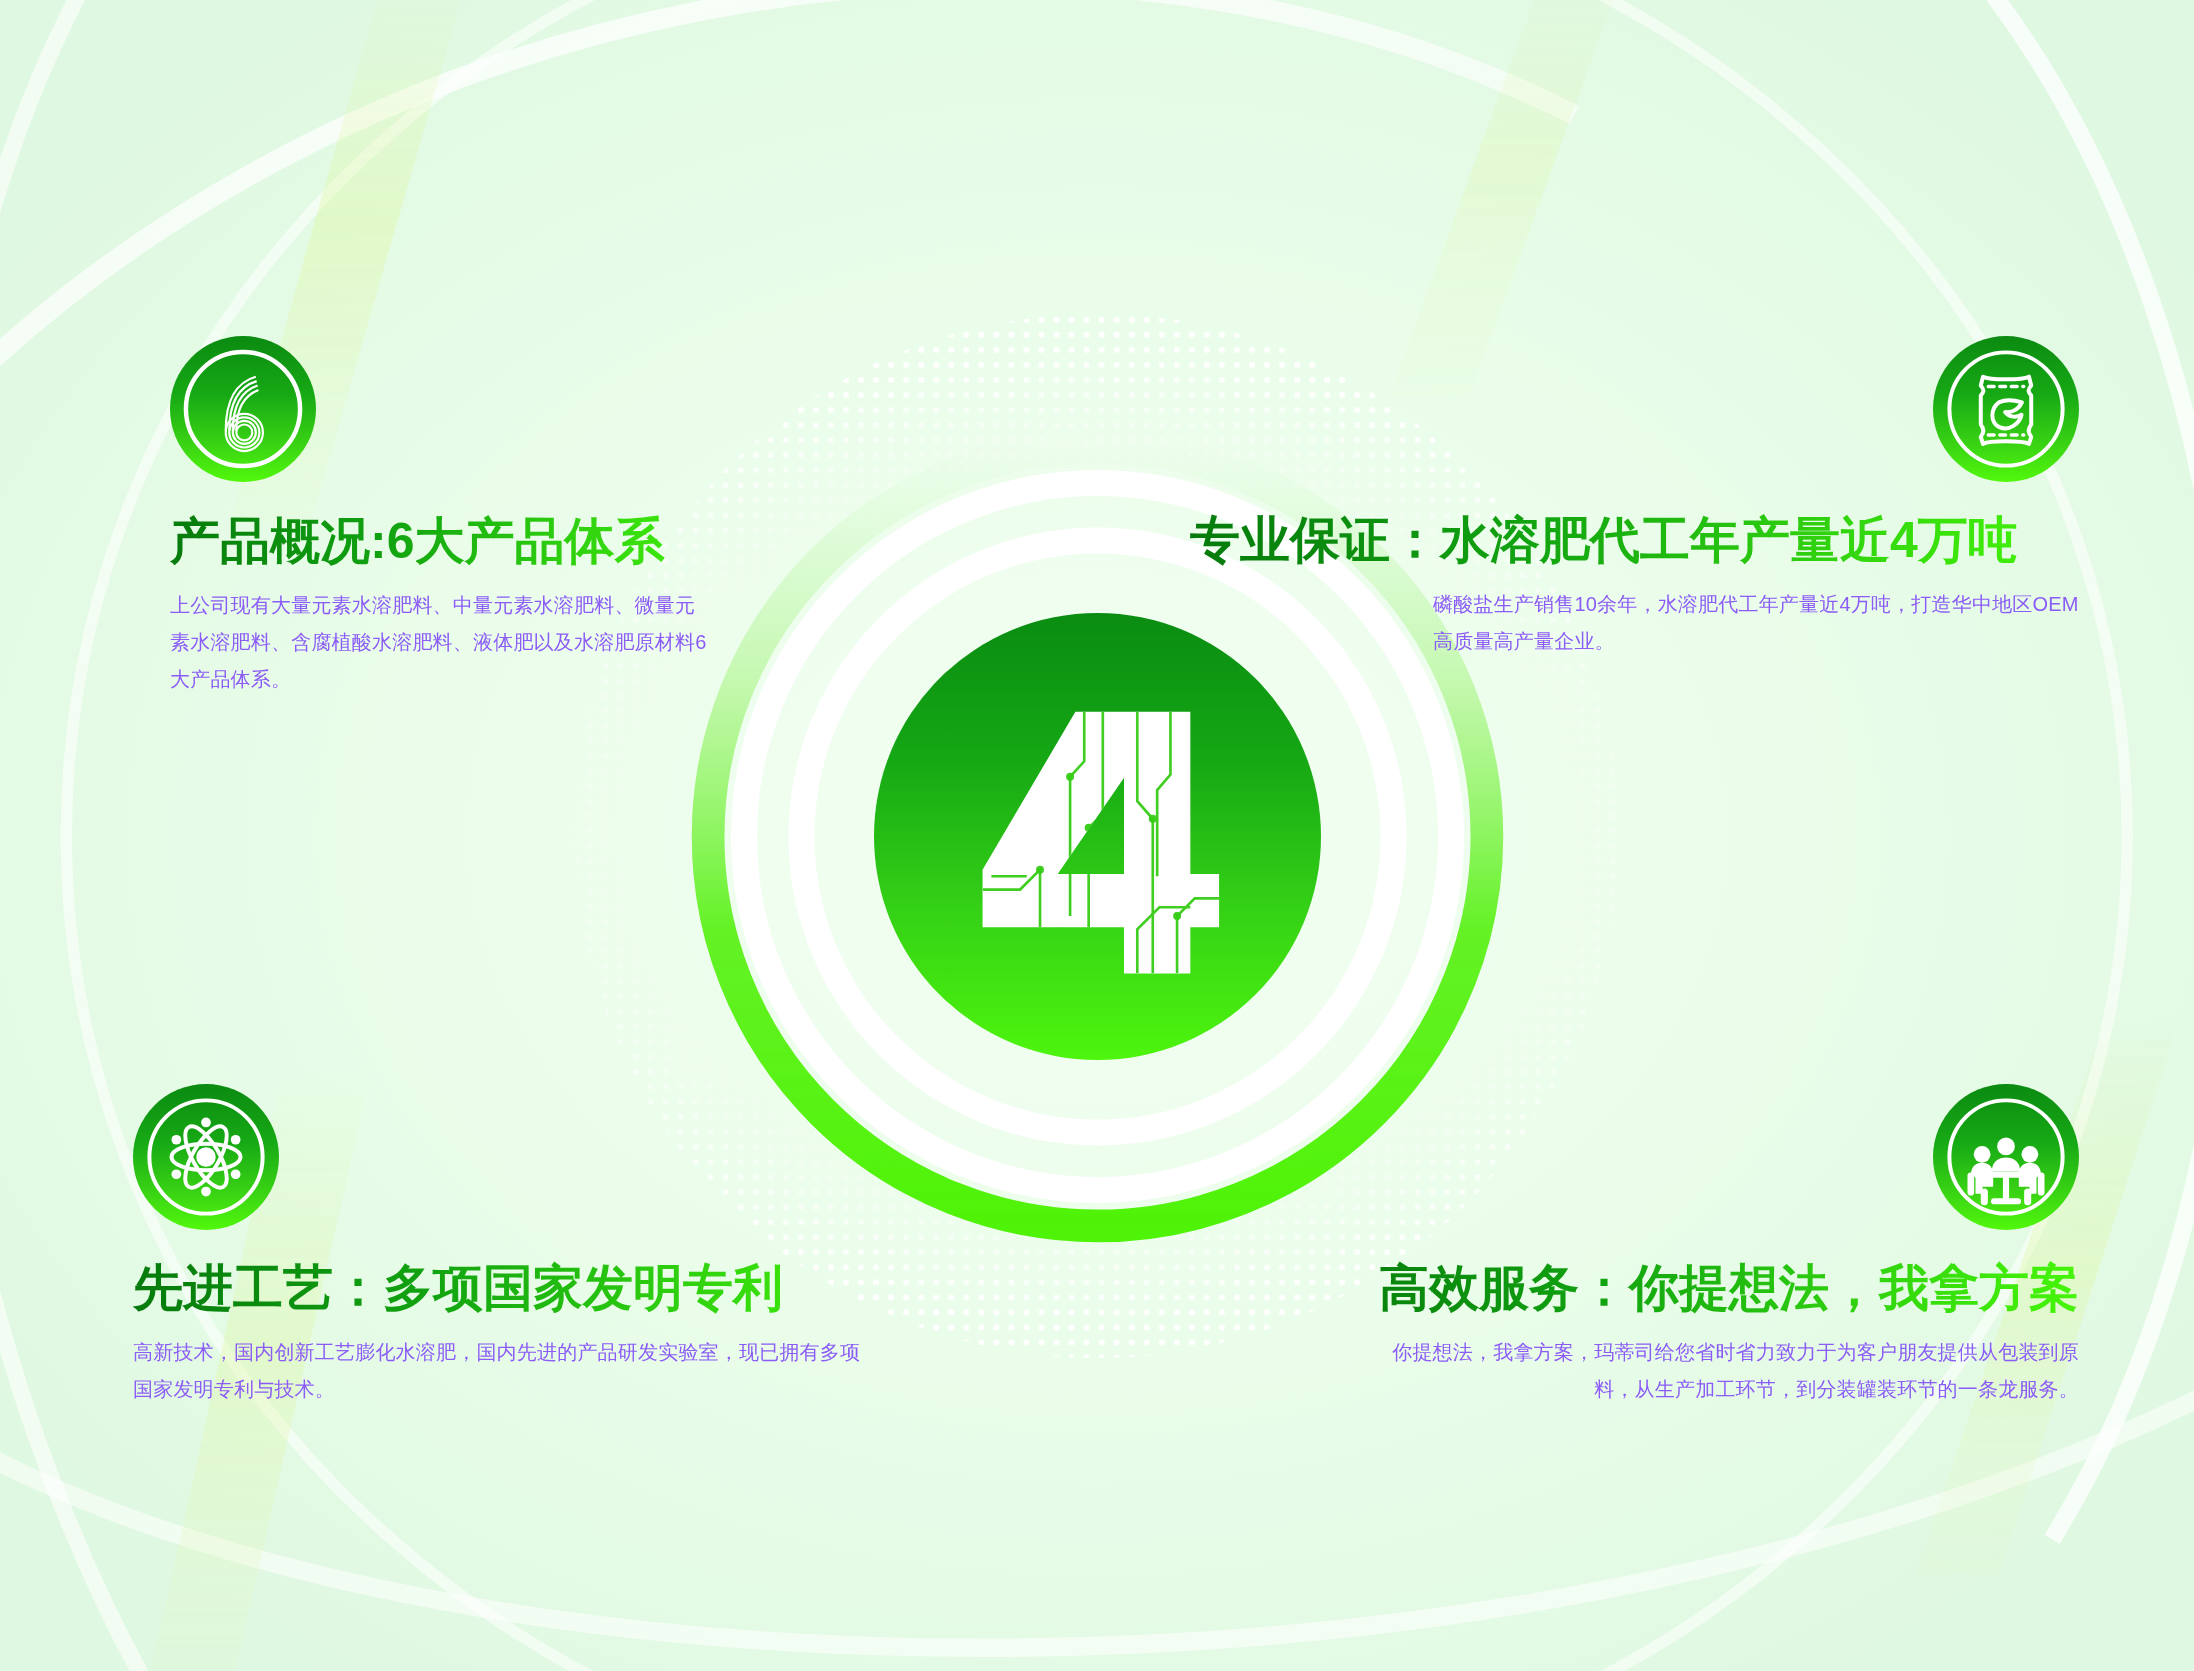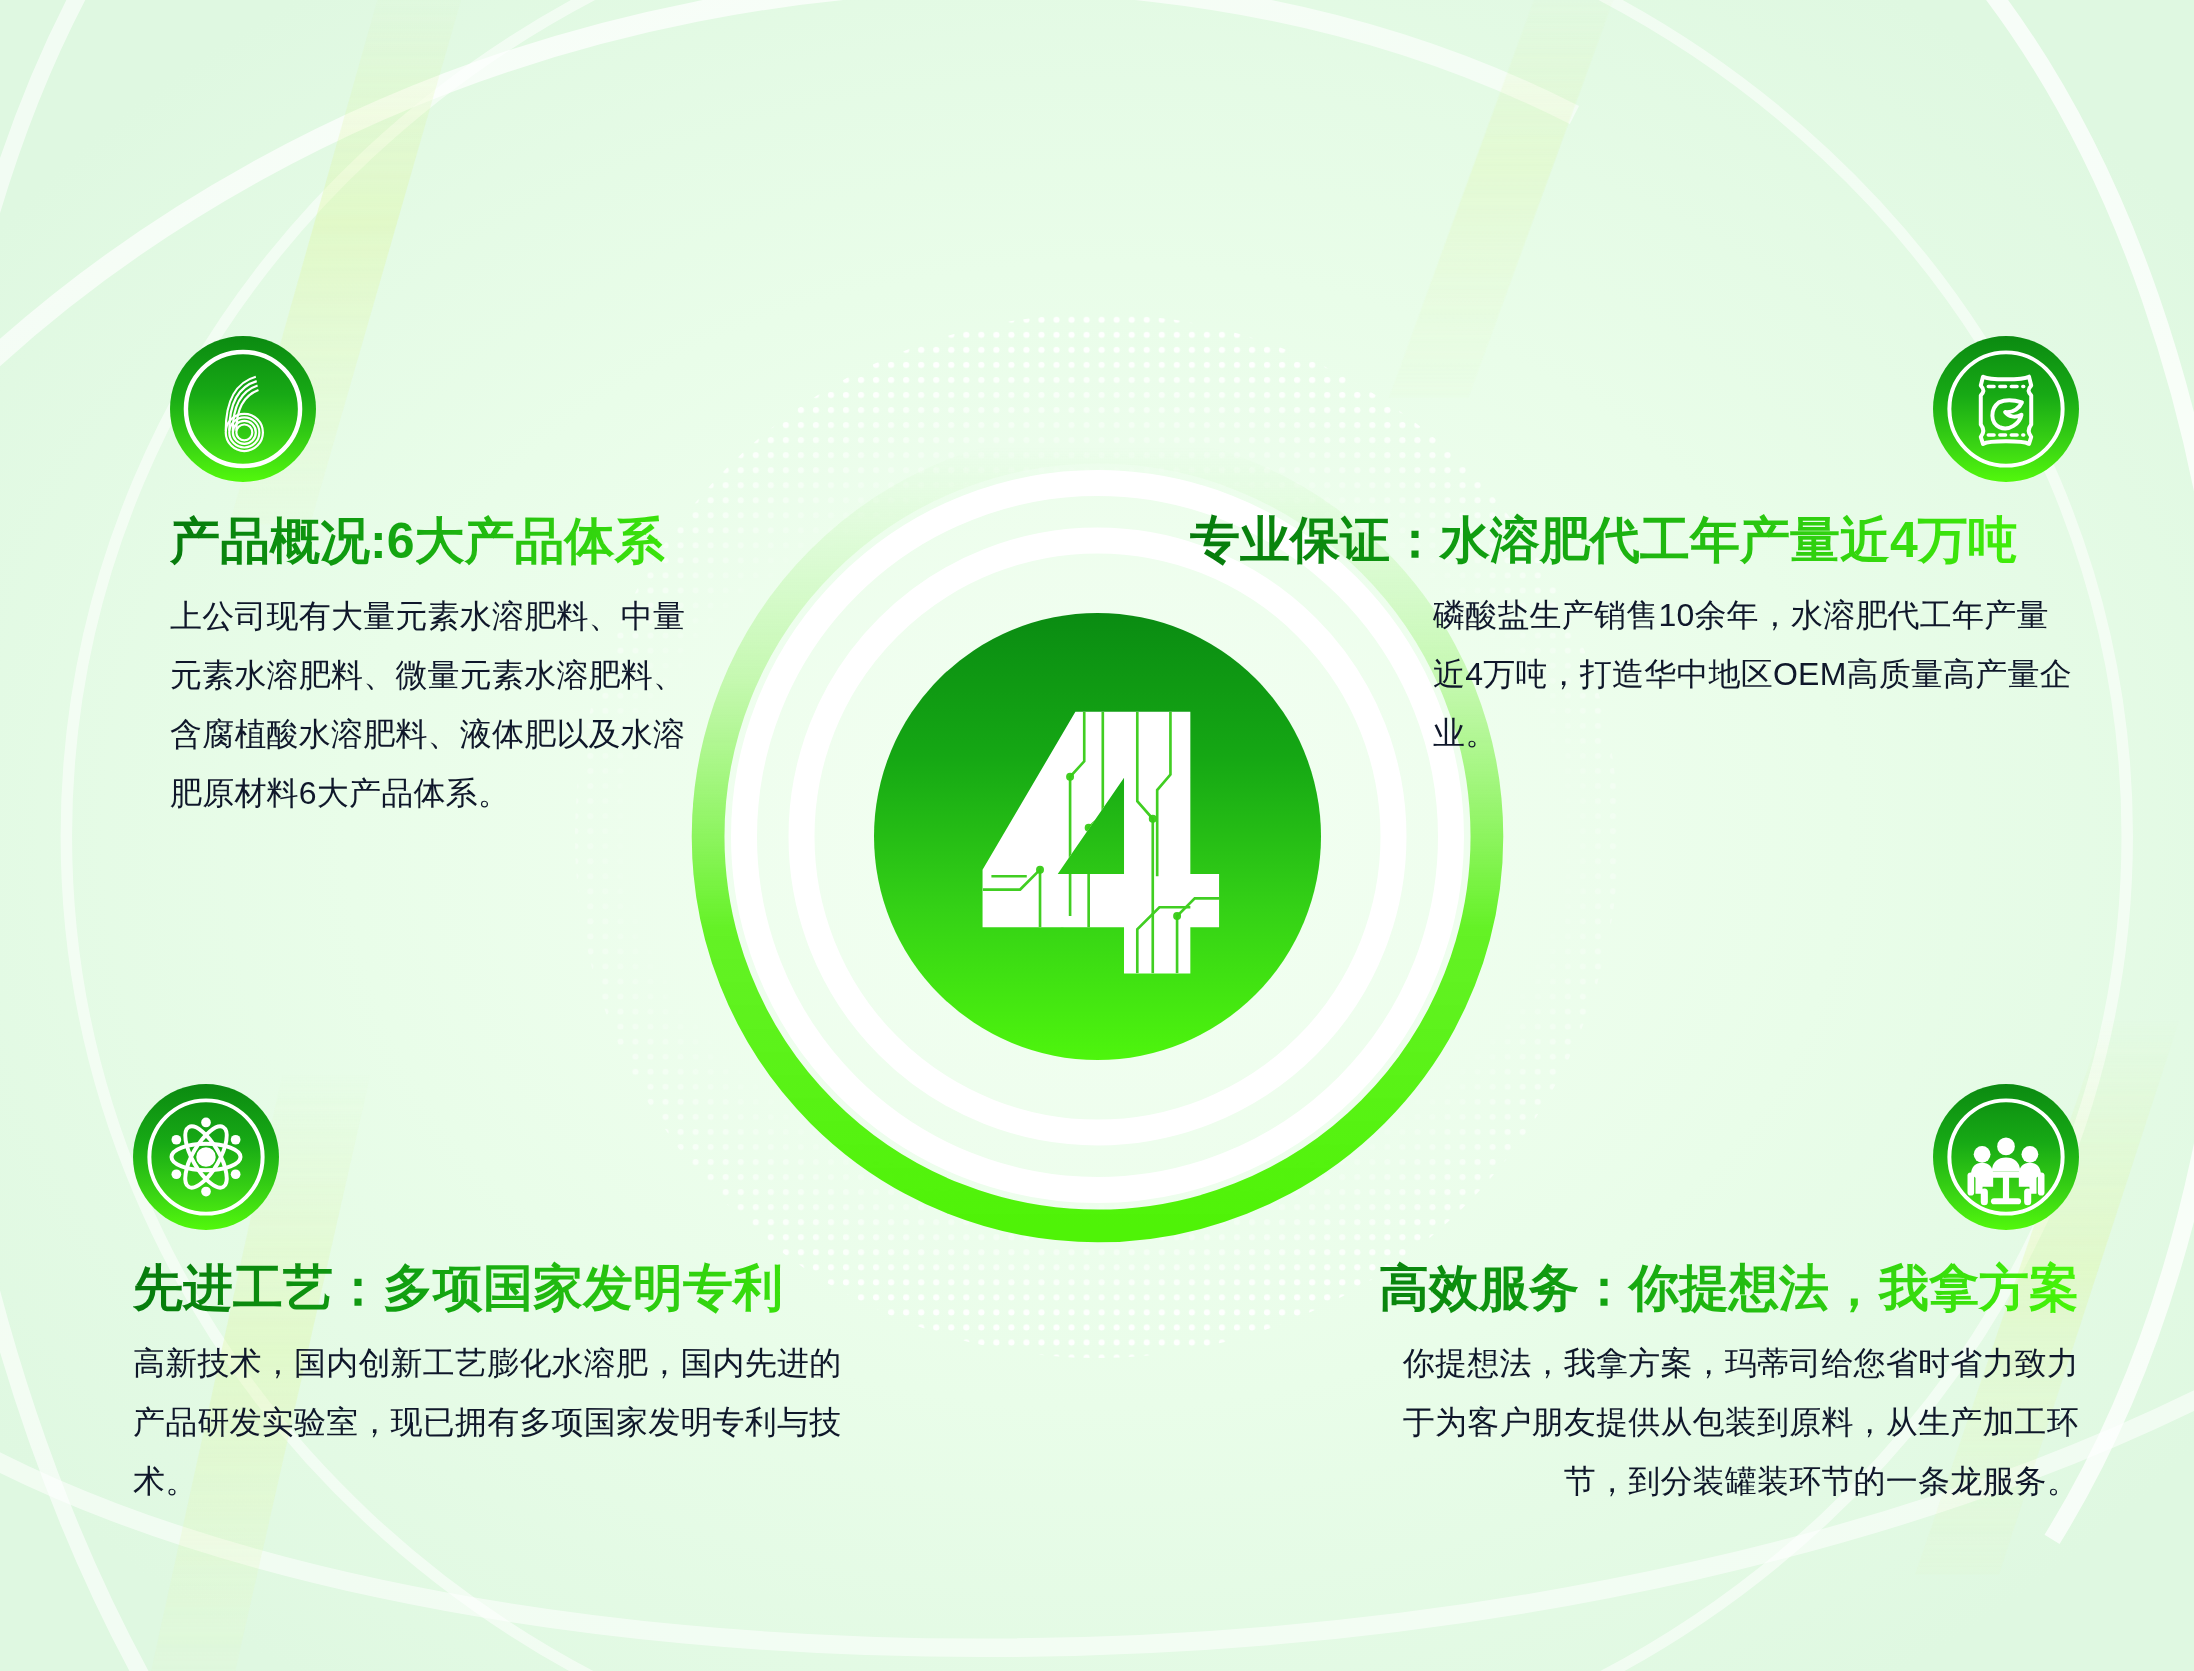--- a/index.html
+++ b/index.html
@@ -72,23 +72,23 @@
     white-space:nowrap;
     background:linear-gradient(95deg,#067a0c 0%,#12a311 38%,#2fd00f 70%,#46f608 100%);
     -webkit-background-clip:text;
     background-clip:text;
     color:transparent;
     -webkit-text-fill-color:transparent;
   }
   .q-tl .head{margin-top:31px;}
   .body-txt{
     margin-top:17.7px;
-    font-size:32px;
+    font-size:20px;
     line-height:1.85;
-    color:#0f172a;
+    color:#8b5cf6;
     letter-spacing:0.2px;
   }
   .q-tl .body-txt{width:544px;}
   .q-tr .body-txt{width:646px;margin-left:auto;}
   .q-bl .body-txt{width:734px;}
   .q-br .body-txt{width:708px;margin-left:auto;}
 </style>
 </head>
 <body>
 

